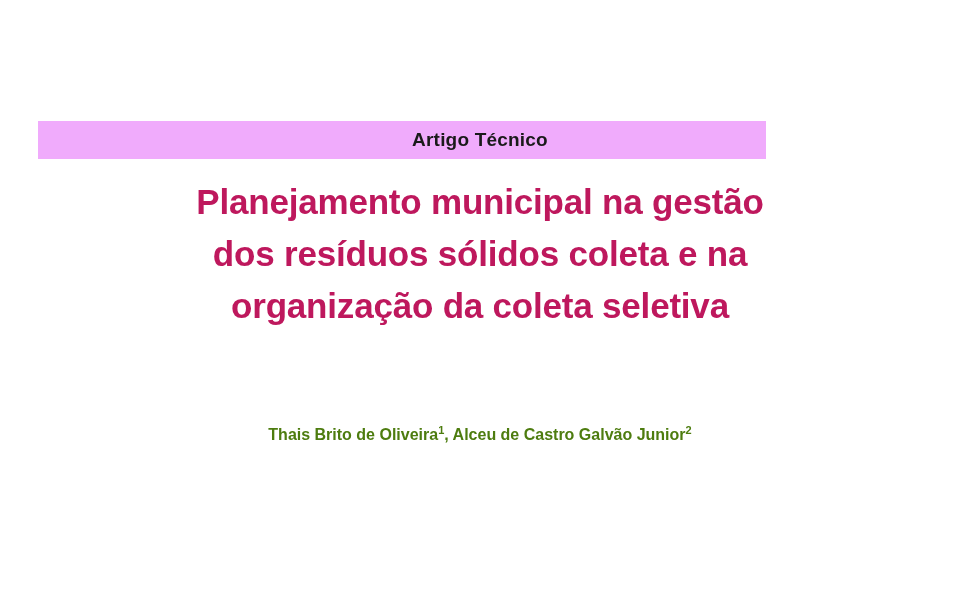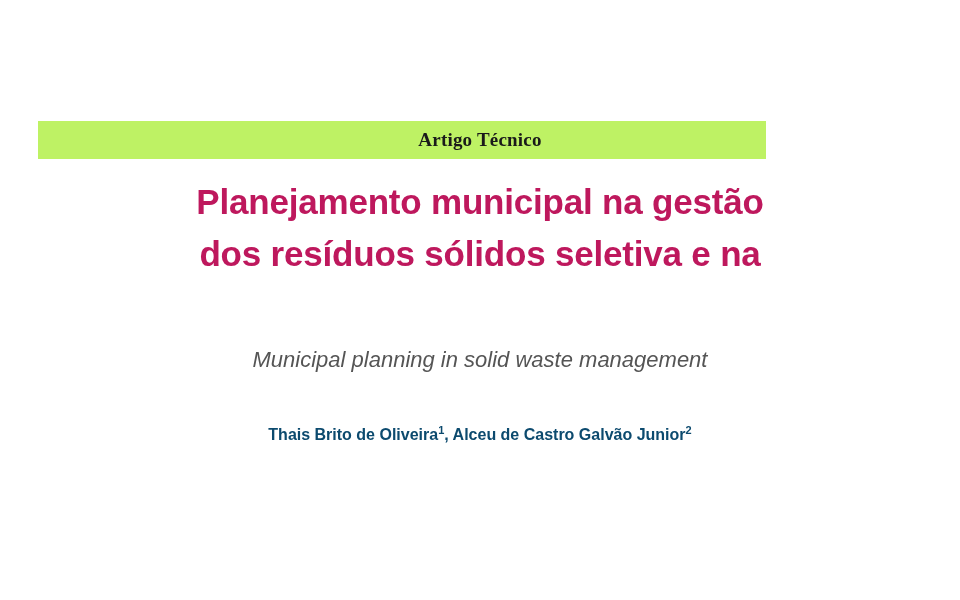--- a/index.html
+++ b/index.html
@@ -18,22 +18,21 @@
     width: 960px;
     height: 600px;
     background: #ffffff;
   }
   .section-banner {
     position: absolute;
     left: 38px;
     top: 121px;
     width: 728px;
     height: 38px;
-    background: #bef264;
-    font-family: Liberation Serif, serif;
+    background: #f0abfc;
   }
   .section-banner-label {
     position: absolute;
     left: 0;
     top: 0;
     width: 884px;
     height: 38px;
     display: flex;
     align-items: center;
     justify-content: center;
@@ -70,43 +69,43 @@
     line-height: 32px;
   }
   .authors {
     position: absolute;
     left: 80px;
     top: 424px;
     width: 800px;
     text-align: center;
     font-size: 16px;
     font-weight: bold;
-    color: #0c4a6e;
+    color: #4d7c0f;
   }
   .authors sup {
     font-size: 11px;
     vertical-align: super;
     font-weight: bold;
   }
 </style>
 </head>
 <body>
 
 <div class="page">
 
   <div class="section-banner">
     <div class="section-banner-label">Artigo Técnico</div>
   </div>
 
   <div class="title-block">
     <div class="title-line">Planejamento municipal na gestão</div>
-    <div class="title-line">dos resíduos sólidos seletiva e na</div>
+    <div class="title-line">dos resíduos sólidos coleta e na</div>
+    <div class="title-line">organização da coleta seletiva</div>
   </div>
 
   <div class="subtitle-block">
-    <div class="subtitle-line">Municipal planning in solid waste management</div>
   </div>
 
   <div class="authors">
     <span><span>Thais Brito de Oliveira</span><sup>1</sup></span><span>, </span><span><span>Alceu de Castro Galvão Junior</span><sup>2</sup></span>
   </div>
 
 </div>
 
 </body></html>

